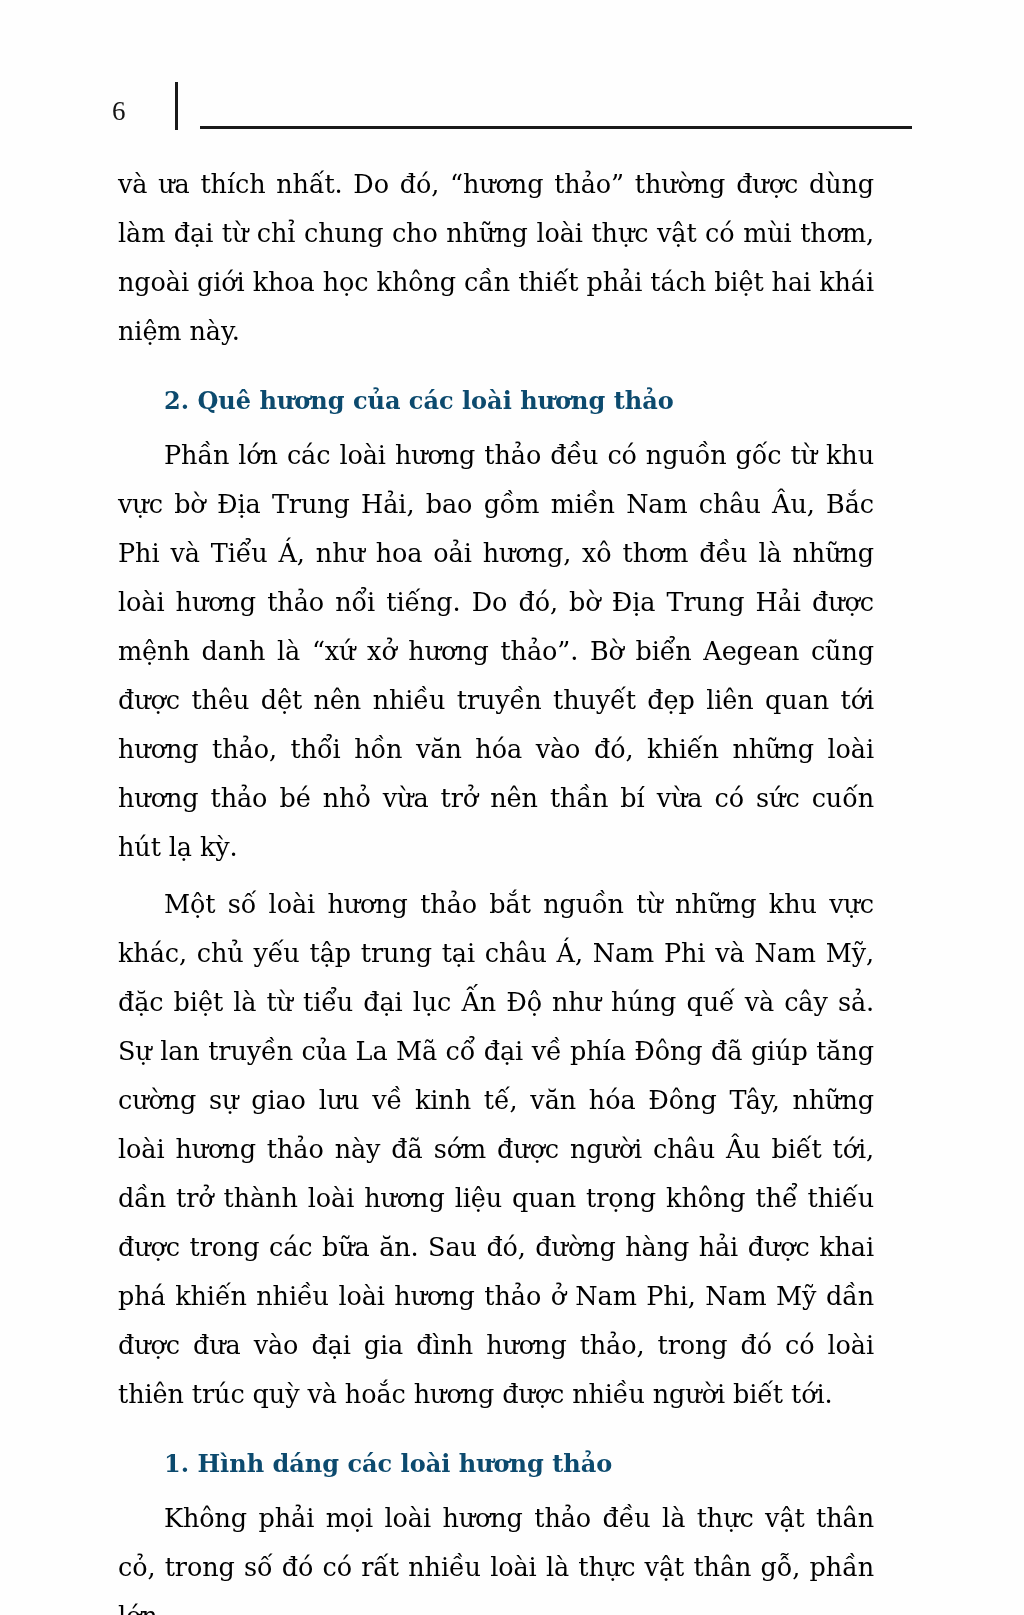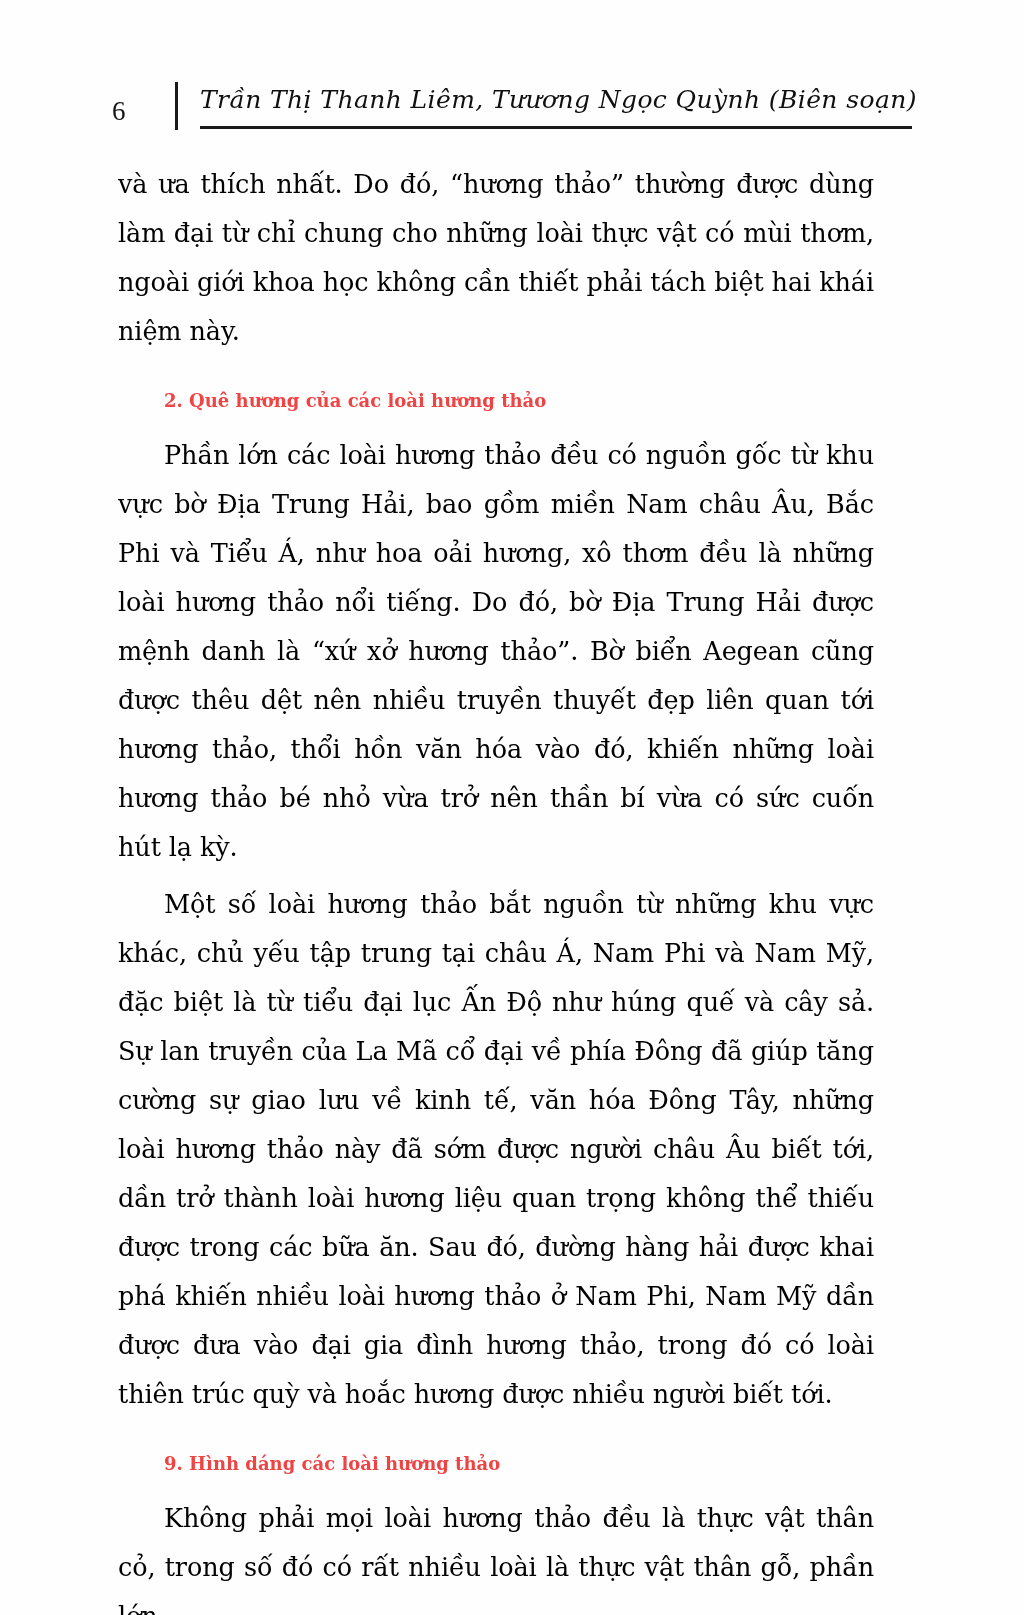--- a/index.html
+++ b/index.html
@@ -84,48 +84,47 @@
     color: #000000;
     letter-spacing: -0.1px;
   }
   p.para.indent {
     text-indent: 46px;
   }
   h2.section {
     margin: 20px 0 6px 0;
     font-family: "DejaVu Serif", serif;
     font-weight: bold;
-    font-size: 18px;
+    font-size: 24px;
     line-height: 49px;
     text-indent: 46px;
-    color: #ef4444;
+    color: #0c4a6e;
   }
   p.para:last-child {
     margin-bottom: 0;
   }
 </style>
 </head>
 <body>
 
 <div class="page">
 
   <div class="header">
     <div class="folio">6</div>
     <div class="header-rule-v"></div>
-    <div class="header-title">Trần Thị Thanh Liêm, Tưương Ngọc Quỳnh (Biên soạn)</div>
     <div class="header-rule-h"></div>
   </div>
 
   <div class="content">
     <p class="para">và ưa thích nhất. Do đó, “hương thảo” thường được dùng làm đại từ chỉ chung cho những loài thực vật có mùi thơm, ngoài giới khoa học không cần thiết phải tách biệt hai khái niệm này.</p>
 
     <h2 class="section">2. Quê hương của các loài hương thảo</h2>
 
     <p class="para indent">Phần lớn các loài hương thảo đều có nguồn gốc từ khu vực bờ Địa Trung Hải, bao gồm miền Nam châu Âu, Bắc Phi và Tiểu Á, như hoa oải hương, xô thơm đều là những loài hương thảo nổi tiếng. Do đó, bờ Địa Trung Hải được mệnh danh là “xứ xở hương thảo”. Bờ biển Aegean cũng được thêu dệt nên nhiều truyền thuyết đẹp liên quan tới hương thảo, thổi hồn văn hóa vào đó, khiến những loài hương thảo bé nhỏ vừa trở nên thần bí vừa có sức cuốn hút lạ kỳ.</p>
 
     <p class="para indent">Một số loài hương thảo bắt nguồn từ những khu vực khác, chủ yếu tập trung tại châu Á, Nam Phi và Nam Mỹ, đặc biệt là từ tiểu đại lục Ấn Độ như húng quế và cây sả. Sự lan truyền của La Mã cổ đại về phía Đông đã giúp tăng cường sự giao lưu về kinh tế, văn hóa Đông Tây, những loài hương thảo này đã sớm được người châu Âu biết tới, dần trở thành loài hương liệu quan trọng không thể thiếu được trong các bữa ăn. Sau đó, đường hàng hải được khai phá khiến nhiều loài hương thảo ở Nam Phi, Nam Mỹ dần được đưa vào đại gia đình hương thảo, trong đó có loài thiên trúc quỳ và hoắc hương được nhiều người biết tới.</p>
 
-    <h2 class="section">9. Hình dáng các loài hương thảo</h2>
+    <h2 class="section">1. Hình dáng các loài hương thảo</h2>
 
     <p class="para indent">Không phải mọi loài hương thảo đều là thực vật thân cỏ, trong số đó có rất nhiều loài là thực vật thân gỗ, phần lớn</p>
   </div>
 
 </div>
 
 </body></html>

